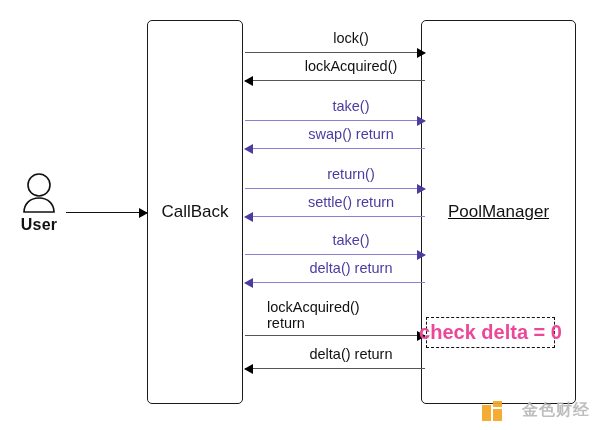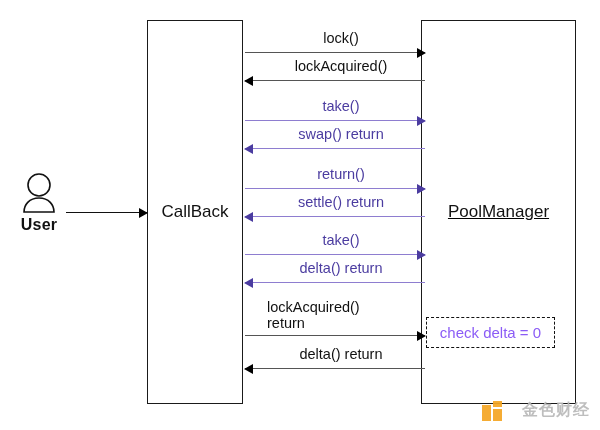--- a/index.html
+++ b/index.html
@@ -9,21 +9,21 @@
     font-family:"Liberation Sans","DejaVu Sans",sans-serif;
     overflow:hidden;
   }
   #stage{position:relative;width:600px;height:430px;}
 
   
   .lifebox{
     position:absolute;
     background:#ffffff;
     border:1.6px solid #1a1a1a;
-    border-radius:0;
+    border-radius:5px;
     box-sizing:border-box;
     display:flex;align-items:center;justify-content:center;
   }
   .lifebox .boxlabel{
     font-size:17px;color:#111111;white-space:nowrap;
   }
   #callback-box{left:147px;top:20px;width:96px;height:384px;}
   #poolmanager-box{left:421px;top:20px;width:155px;height:384px;text-decoration:underline;}
 
   
@@ -42,21 +42,21 @@
     width:100%;
   }
   .msg .head{position:absolute;top:-4.5px;width:0;height:0;
     border-top:5px solid transparent;border-bottom:5px solid transparent;}
   .msg.right .head{right:-1px;border-left-width:9px;border-left-style:solid;}
   .msg.left  .head{left:-1px; border-right-width:9px;border-right-style:solid;}
   .msg .label{
     position:absolute;bottom:6px;white-space:pre;line-height:1.12;
     font-size:14.5px;
   }
-  .msg .label.center{left:6px;width:100%;text-align:center;}
+  .msg .label.center{left:16px;width:100%;text-align:center;}
   .msg .label.leftal{left:22px;text-align:left;bottom:4px;}
 
   
   .dark .line{border-top-color:#555555;}
   .dark.right .head{border-left-color:#000000;}
   .dark.left  .head{border-right-color:#000000;}
   .dark .label{color:#111111;}
 
   .violet .line{border-top-color:#8e7dd0;}
   .violet.right .head{border-left-color:#4b3ca0;}
@@ -69,21 +69,21 @@
     border-top:1.6px solid #111111;}
   #entry-arrow .head{position:absolute;right:-1px;top:-4.5px;width:0;height:0;
     border-top:5px solid transparent;border-bottom:5px solid transparent;
     border-left:9px solid #000000;}
 
   
   #check-note{
     position:absolute;left:426px;top:317px;width:129px;height:31px;
     border:1.8px dashed #111111;background:#ffffff;box-sizing:border-box;
     display:flex;align-items:center;justify-content:center;
-    font-size:15px;color:#8b5cf6;white-space:nowrap;
+    font-size:20px;color:#ec4899;white-space:nowrap;font-weight:bold;
   }
 
   
   #watermark{position:absolute;left:482px;top:400px;display:flex;align-items:center;gap:20px;opacity:.92;}
   #wm-mark{width:20px;height:20px;position:relative;}
   #wm-mark .sq{position:absolute;background:#f5a623;}
   #wm-mark .s1{left:0;top:4px;width:9px;height:16px;}
   #wm-mark .s2{left:11px;top:0;width:9px;height:6px;}
   #wm-mark .s3{left:11px;top:8px;width:9px;height:12px;background:#f5a623;}
   #wm-text{font-size:16px;color:#b9b9b9;letter-spacing:1px;font-weight:bold;}

